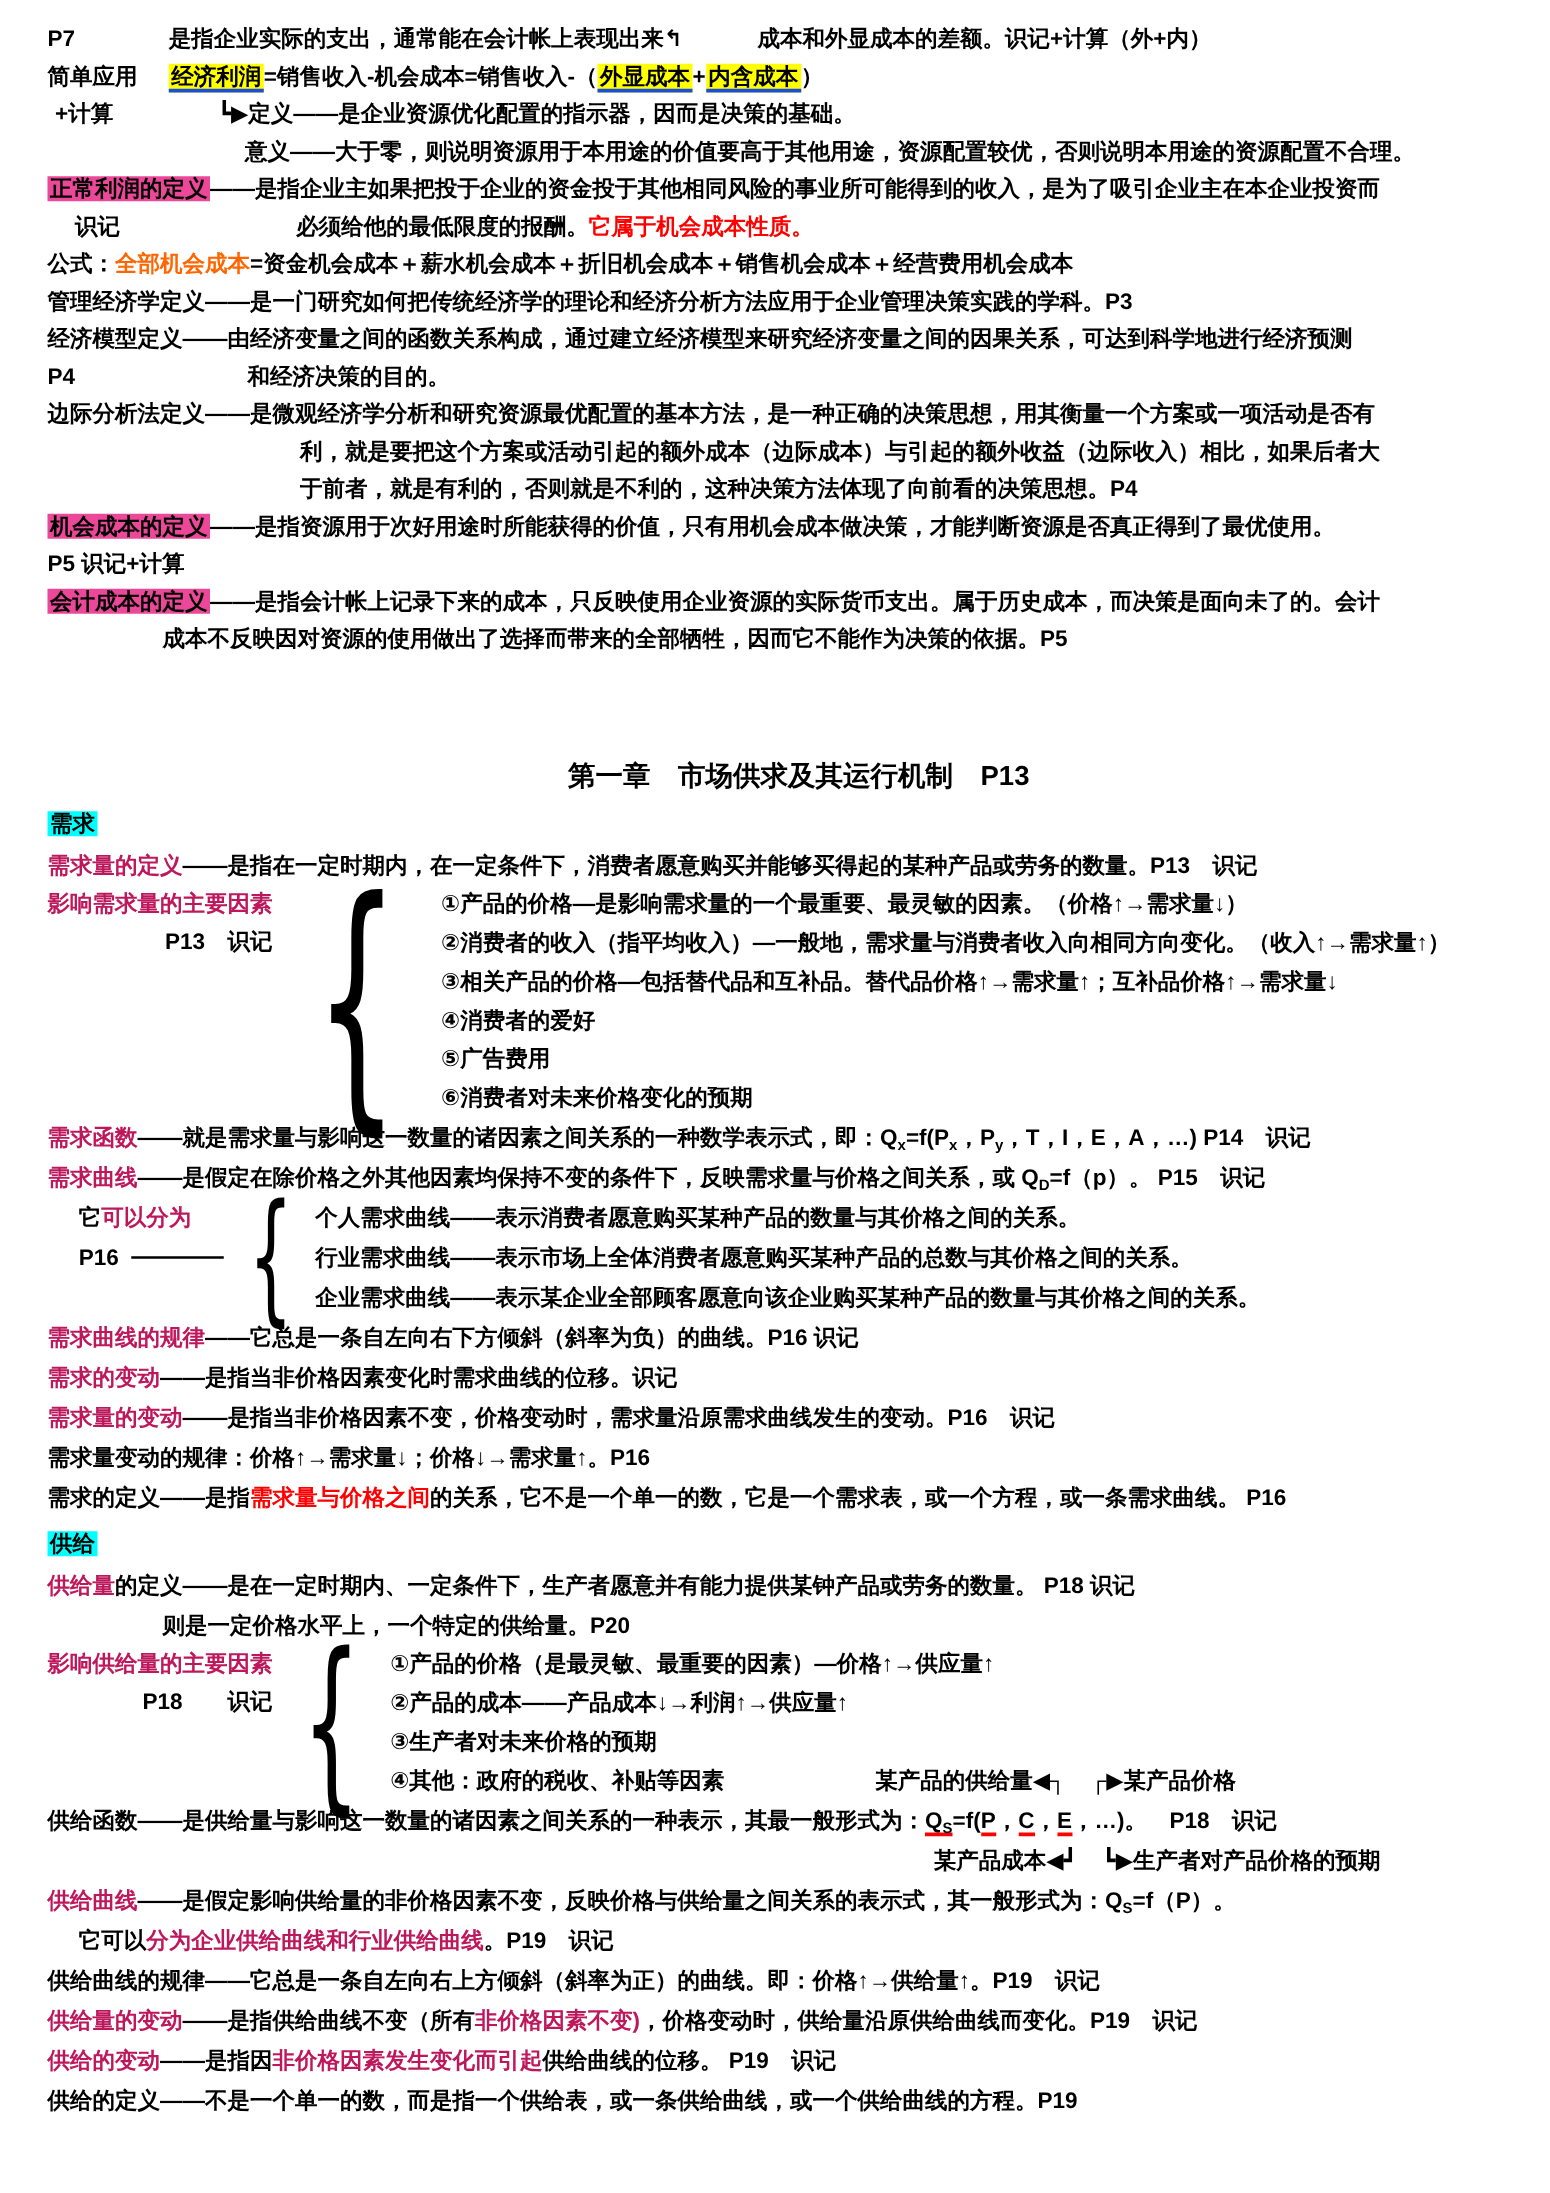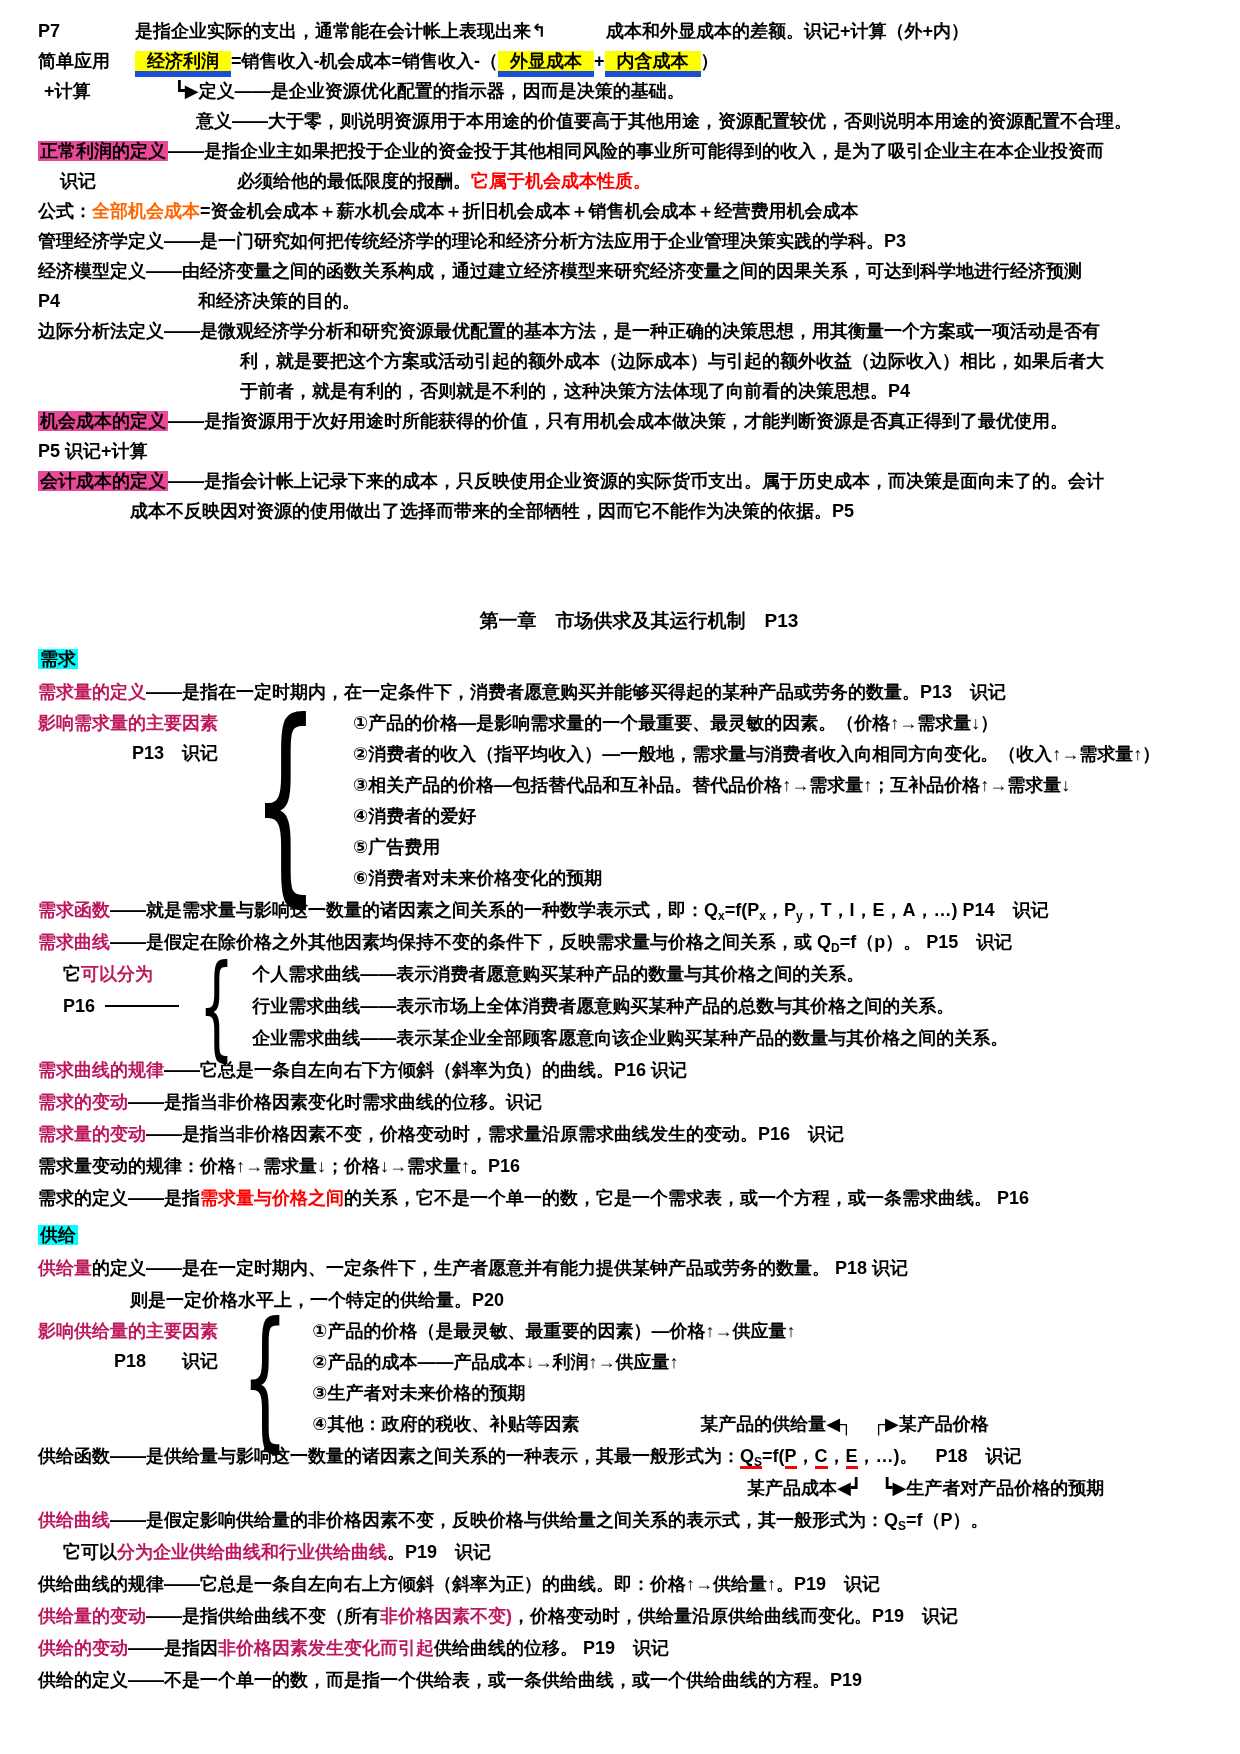--- a/index.html
+++ b/index.html
@@ -6,35 +6,35 @@
   body{width:1240px;height:1754px;overflow:hidden;
        font-family:"Liberation Sans","DejaVu Sans",sans-serif;
        font-weight:700;font-size:18px;color:#000;}
   .doc{padding:16px 0 0 38px;}
   .ln{white-space:nowrap;height:30px;line-height:30px;}
   .c-ln{white-space:nowrap;height:32px;line-height:32px;}
   .blue{color:#be185d;}
   .red{color:#ff0000;}
   .orange{color:#ff6600;}
   .hy{background:#ec4899;padding:0 2px;}
-  .hyu{background:#ffff00;border-bottom:6px solid #1d4ed8;padding:0 12px;}
+  .hyu{background:#ffff00;border-bottom:3px solid #1d4ed8;padding:0 2px;}
   .hc{background:#00ffff;padding:0 2px;}
   .lbl{display:inline-block;}
   .w97{width:97px;}
   .w130{width:130px;padding-left:6px;}
   .w160{width:160px;}
   .i158{margin-left:158px;}
   .i177{margin-left:92px;}
   .i202{margin-left:202px;}
   .gap60{display:inline-block;width:60px;}
   .gap20{display:inline-block;width:20px;}
   .l6lbl{display:inline-block;width:177px;padding-left:22px;}
   .sb{font-size:12px;vertical-align:-4px;}
   .ru{border-bottom:3px solid #ff0000;}
-  .title{height:34px;line-height:34px;text-align:center;font-size:19px;margin-top:78px;}
+  .title{height:34px;line-height:34px;text-align:center;font-size:22px;margin-top:78px;}
   .tagln{margin-top:4px;height:34px;line-height:34px;}
   
   .grp{display:flex;align-items:stretch;}
   .gl{flex:0 0 177px;text-align:right;}
   .gl .sub{margin-left:57px;}
   .gl .sub2{margin-left:0;}
   .gb{flex:0 0 26px;display:flex;align-items:center;justify-content:center;
       font-weight:400;font-family:"DejaVu Sans",sans-serif;overflow:visible;}
   .gb>span{display:inline-block;transform:scale(0.5,1.02);}
   .b6>span{font-size:212px;line-height:186px;}

